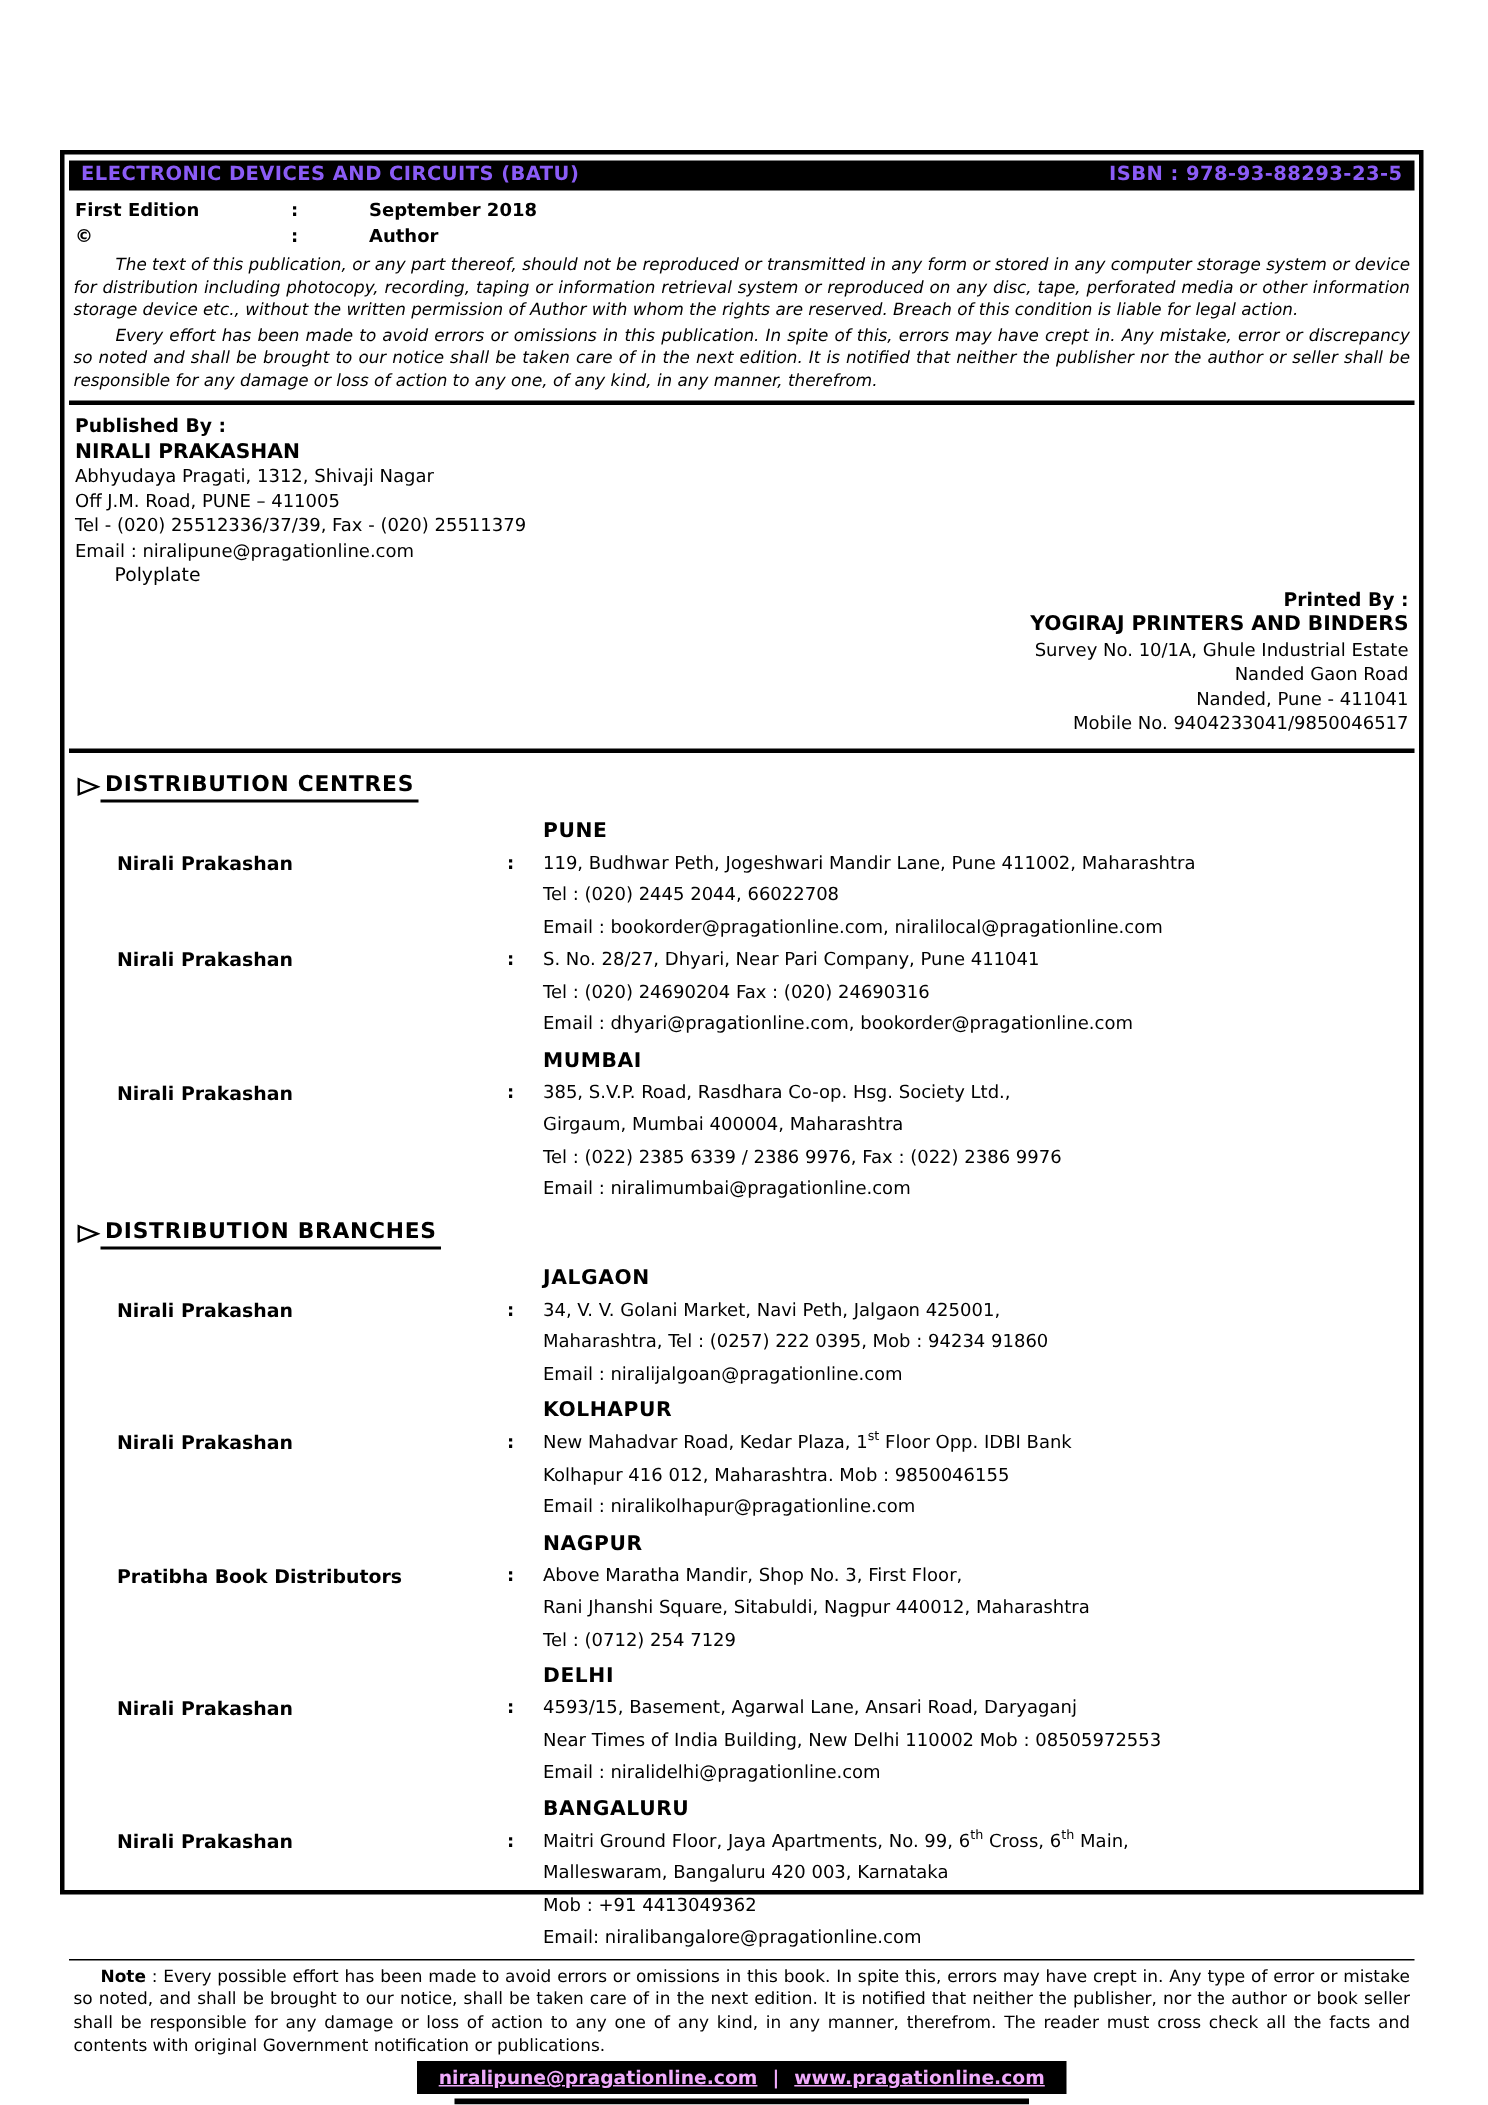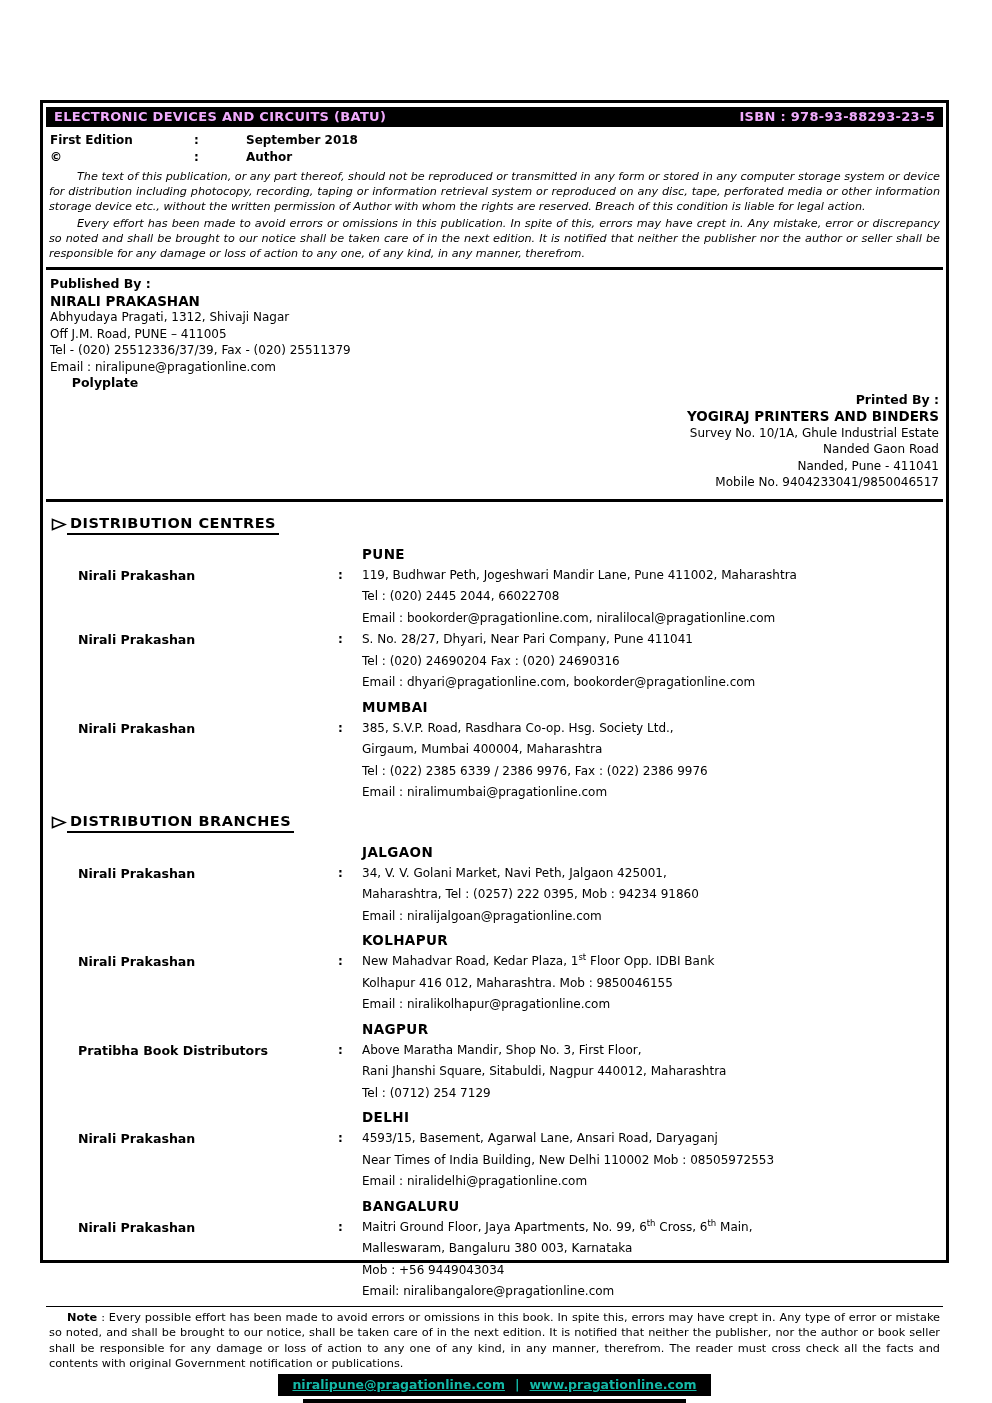--- a/index.html
+++ b/index.html
@@ -11,34 +11,34 @@
   }
   .page { position: relative; width: 992px; height: 1403px; background: #fff; overflow: hidden; }
   .frame {
     position: absolute; left: 40px; top: 100px;
     width: 909px; height: 1163px;
     border: 3px solid #000;
     padding: 4px 3px 6px 3px;
     display: flex; flex-direction: column;
   }
   .titlebar {
-    background: #000; color: #f0abfc;
+    background: #000; color: #8b5cf6;
     display: flex; justify-content: space-between; align-items: flex-end;
     padding: 2px 8px 3px; font-weight: bold; font-size: 13px; letter-spacing: .3px;
     flex: 0 0 auto;
   }
   .edition { padding: 4px 4px 3px; font-size: 12px; font-weight: bold; }
   .ed-row { display: grid; grid-template-columns: 120px 28px 1fr; padding: 1.5px 0; gap: 24px; }
   .legal { font-size: 11.2px; line-height: 15px; text-align: justify; padding: 1px 3px 0; }
   .legal p { margin: 0 0 2px; text-indent: 28px; font-style: italic; }
   .rule { border-top: 3px solid #000; margin: 4px 0; flex: 0 0 auto; }
   .rule-thin { border-top: 1.5px solid #000; margin: 3px 0 2px; flex: 0 0 auto; }
   .imprint { display: flex; font-size: 12px; line-height: 16.5px; padding: 2px 4px 4px; flex-direction: column; }
   .imp-left { flex: 1.05; }
-  .imp-center { width: 110px; text-align: center; font-weight: bold; font-size: 12.5px; }
+  .imp-center { width: 110px; text-align: center; font-weight: normal; font-size: 12.5px; }
   .imp-right { flex: 1; text-align: right; }
   .imp-label { font-weight: bold; font-size: 12.5px; }
   .imp-name { font-weight: bold; font-size: 13.5px; }
   .dist-head-row { display: flex; align-items: center; padding: 9px 0 6px 5px; }
   .arrow { display: inline-flex; }
   .dist-heading {
     font-weight: bold; font-size: 14.5px; letter-spacing: .5px;
     border-bottom: 2.5px solid #000; padding: 0 3px 2px;
   }
   .city {
@@ -50,21 +50,21 @@
     padding-left: 32px; font-size: 12px; line-height: 21.5px;
   }
   .e-name { font-weight: bold; font-size: 12.6px; }
   .e-colon { font-weight: bold; }
   sup { font-size: 8.5px; vertical-align: super; line-height: 0; }
   .note { font-size: 11.3px; line-height: 15.5px; text-align: justify; padding: 1px 3px; }
   .note .note-label { font-weight: bold; }
   .spacer { flex: 1 1 auto; }
   .footerbars { text-align: center; padding-bottom: 2px; flex: 0 0 auto; }
   .fbar {
-    display: inline-block; background: #000; color: #14b8a6; font-weight: bold;
+    display: inline-block; background: #000; color: #f0abfc; font-weight: bold;
     font-size: 12.5px; padding: 3px 14px 4px; margin: 1.5px 0;
   }
   .fbar .lnk { text-decoration: underline; }
   .fbar .sep { margin: 0 10px; }
   .fb-icon {
     display: inline-block; width: 14px; height: 14px; border: 1.5px solid #fff;
     text-align: center; line-height: 12px; font-size: 11px; margin: 0 6px;
     vertical-align: -2px; font-family: "DejaVu Serif", serif; font-weight: bold;
   }
 </style>
@@ -222,22 +222,22 @@
       </div>
     </div>
 
     <div class="city">BANGALURU</div>
 
     <div class="entry">
       <div class="e-name">Nirali Prakashan</div>
       <div class="e-colon">:</div>
       <div>
         <div><span>Maitri Ground Floor, Jaya Apartments, No. 99, 6</span><sup>th</sup><span> Cross, 6</span><sup>th</sup><span> Main,</span></div>
-        <div>Malleswaram, Bangaluru 380 003, Karnataka</div>
-        <div>Mob : +56 9449043034</div>
+        <div>Malleswaram, Bangaluru 420 003, Karnataka</div>
+        <div>Mob : +91 4413049362</div>
         <div>Email: niralibangalore@pragationline.com</div>
       </div>
     </div>
 
     <div class="rule-thin"></div>
 
     <div class="note">
       <p style="text-indent:18px;"><span class="note-label">Note</span><span> : Every possible effort has been made to avoid errors or omissions in this book. In spite this, errors may have crept in. Any type of error or mistake so noted, and shall be brought to our notice, shall be taken care of in the next edition. It is notified that neither the publisher, nor the author or book seller shall be responsible for any damage or loss of action to any one of any kind, in any manner, therefrom. The reader must cross check all the facts and contents with original Government notification or publications.</span></p>
     </div>
 

